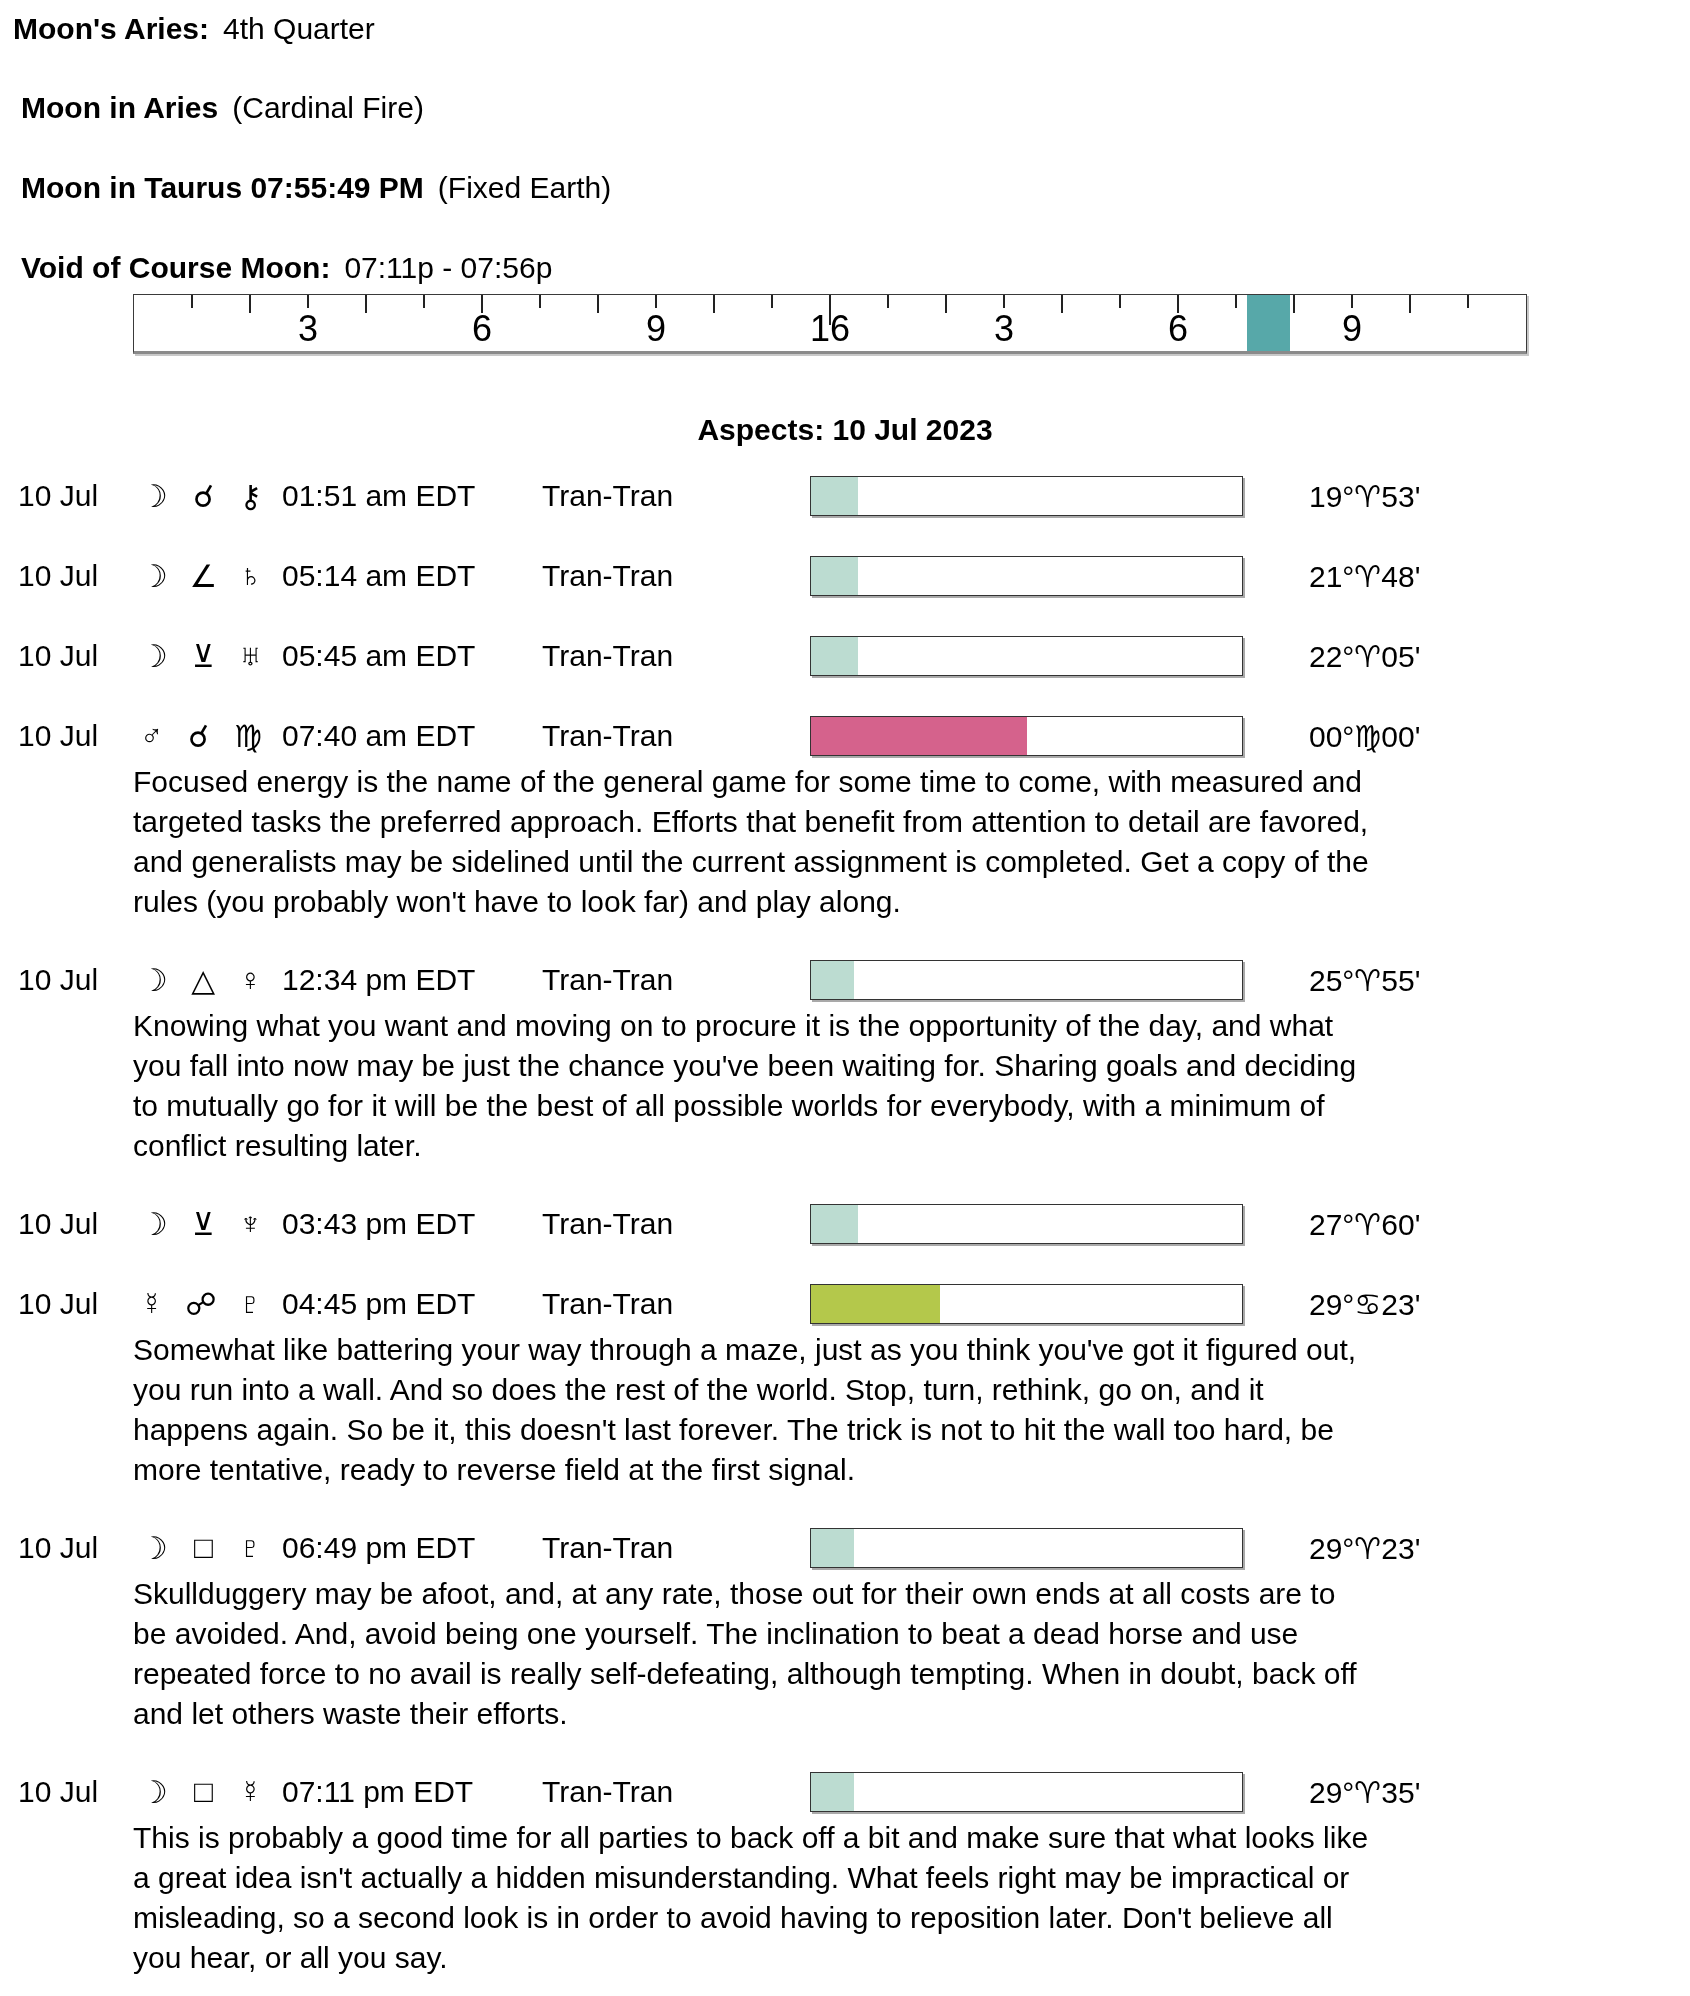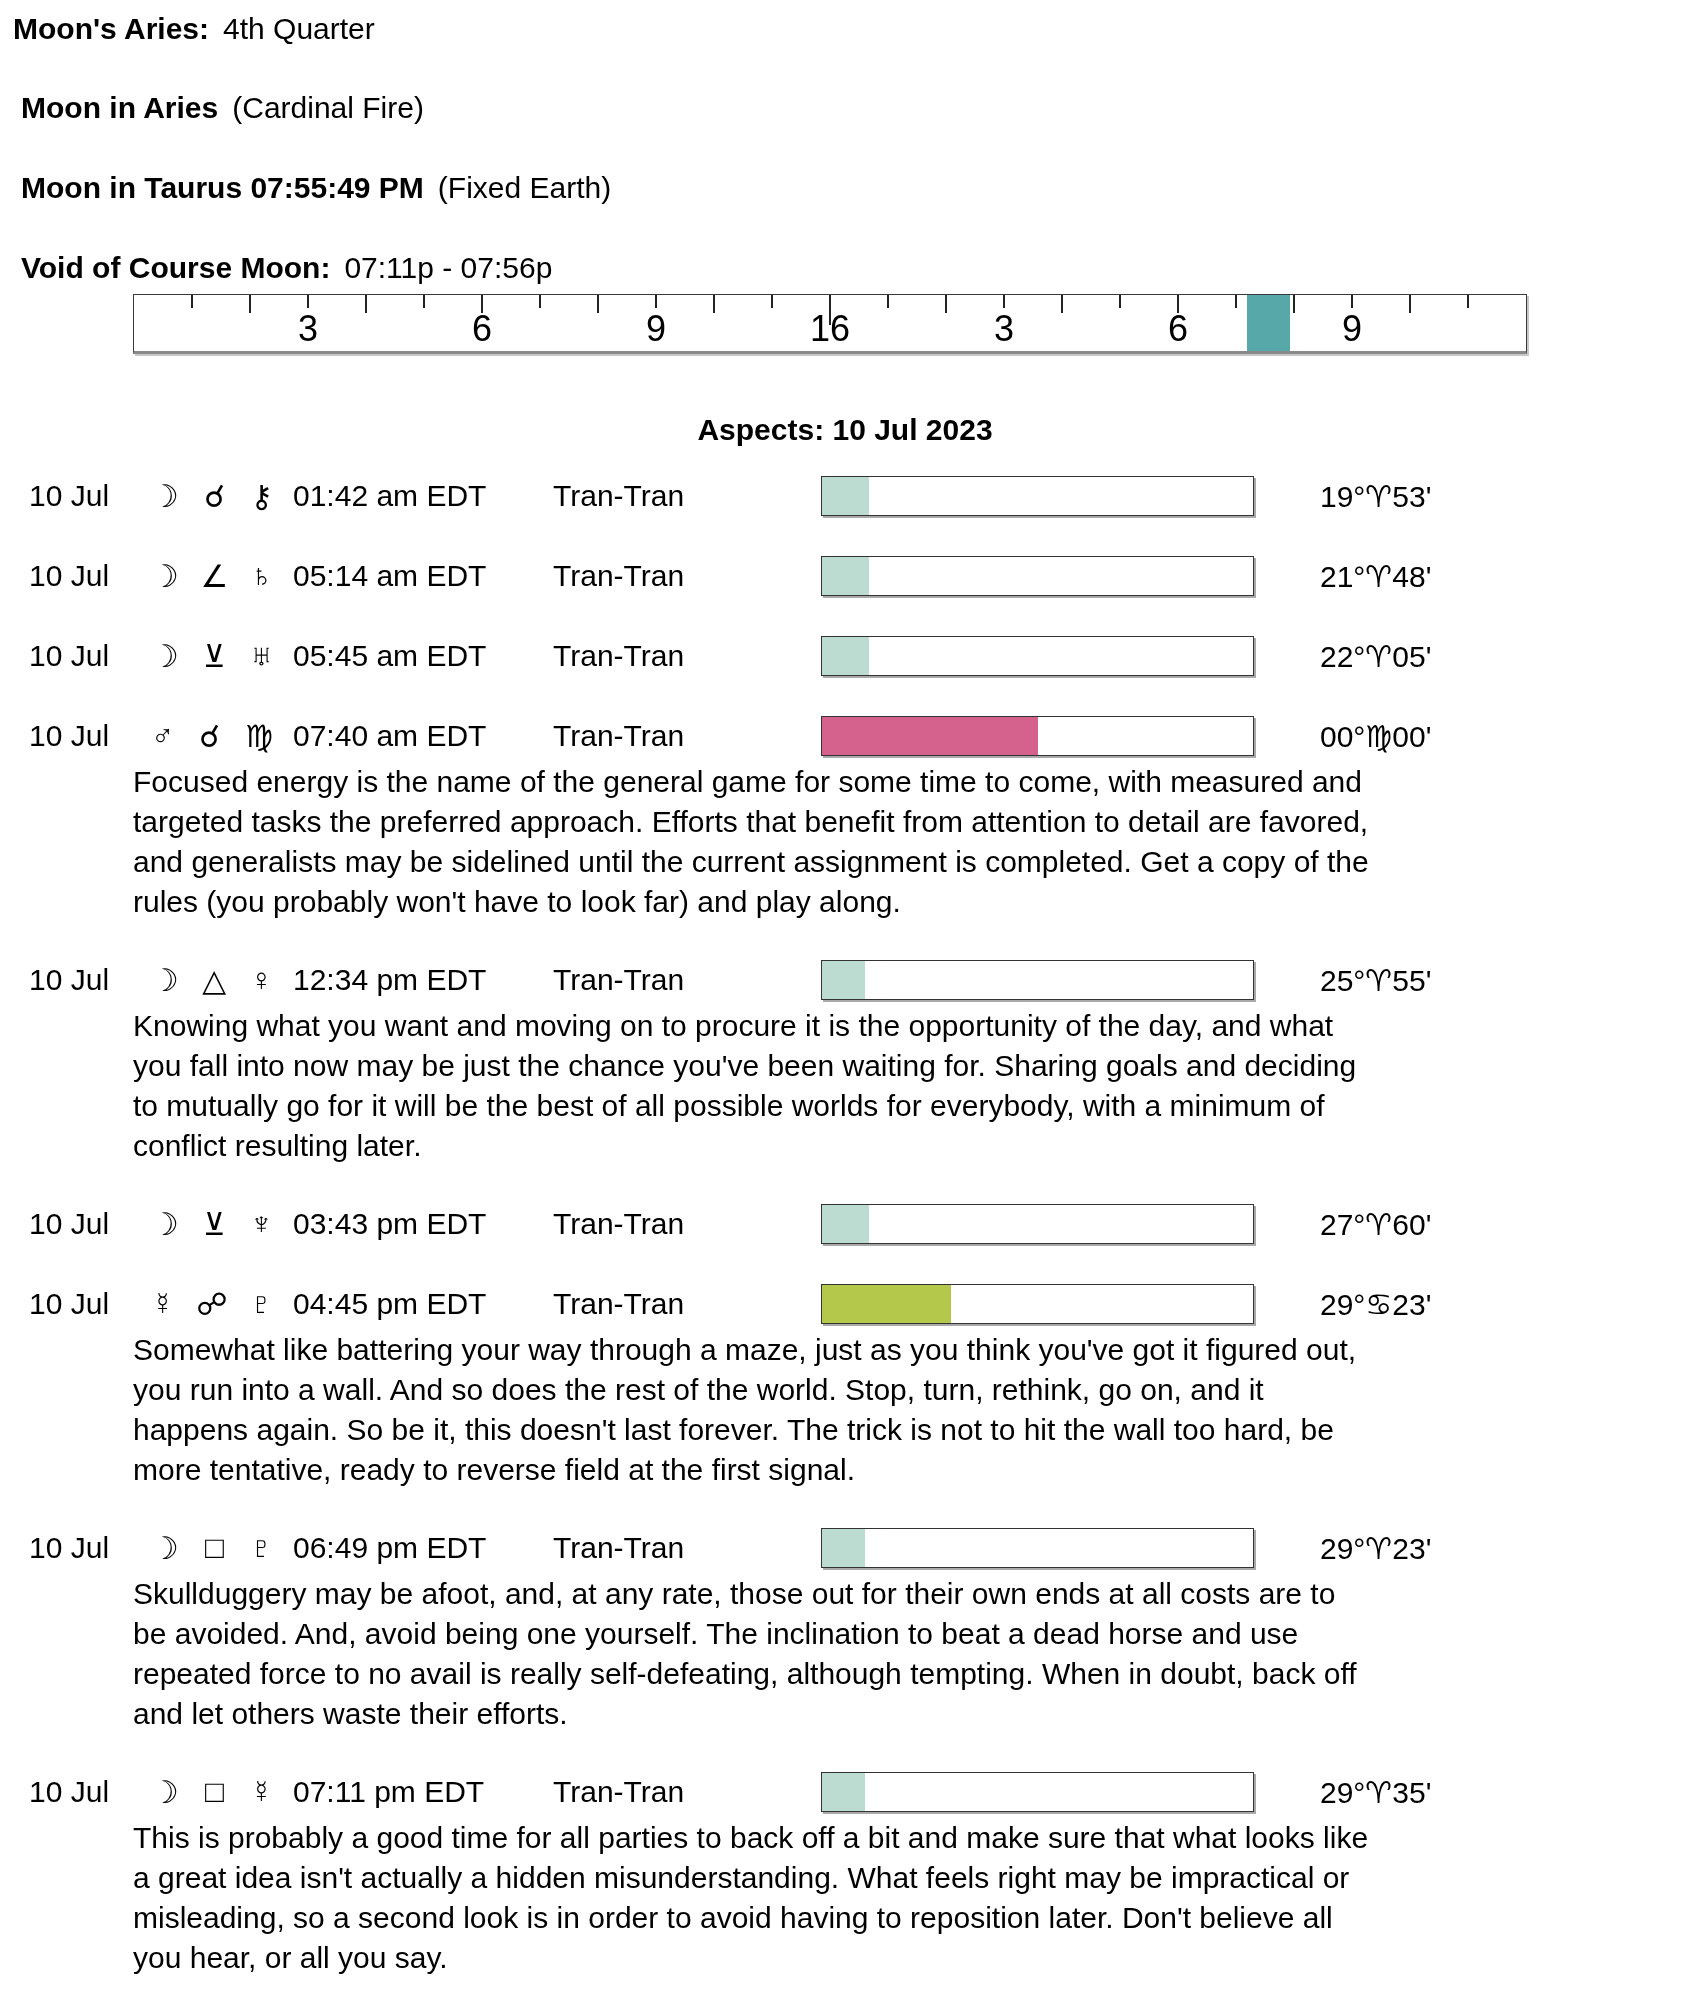--- a/index.html
+++ b/index.html
@@ -26,21 +26,21 @@
   .tick{position:absolute;top:0;width:2px;height:13px;background:#222;transform:translateX(-1px);}
   .tick.mid{height:18px;}
   .tick.major{height:30px;}
   .rlabel{position:absolute;top:14px;transform:translateX(-50%);font-size:36px;line-height:40px;}
   .voc-highlight{position:absolute;top:0;bottom:0;}
 
   
   .aspects-title{margin-top:56px;text-align:center;font-weight:bold;line-height:40px;}
   #aspect-list{margin-top:26px;}
   .arow{display:flex;align-items:center;height:40px;margin-bottom:40px;}
-  .c-date{width:122px;padding-left:29px;}
+  .c-date{width:122px;padding-left:18px;}
   .c-sym{width:122px;display:flex;justify-content:space-between;font-size:31px;}
   .c-time{width:260px;margin-left:20px;}
   .c-tran{width:268px;}
   .c-bar{position:relative;width:431px;height:38px;background:#fff;
     border:1px solid #333;box-shadow:2px 2px 0 #a9a9a9;}
   .c-fill{position:absolute;left:0;top:0;bottom:0;}
   .c-deg{margin-left:66px;white-space:nowrap;}
   .para{margin:-34px 0 38px 133px;width:1500px;line-height:40px;white-space:pre-line;}
 </style>
 </head>
@@ -101,21 +101,21 @@
 <div class="aspects-title">Aspects: 10 Jul 2023</div>
 
 <div id="aspect-list">
   <div class="arow">
     <span class="c-date">10 Jul</span>
     <span class="c-sym">
         <span>☽</span>
         <span>☌</span>
         <span>⚷</span>
       </span>
-    <span class="c-time">01:42 am EDT</span>
+    <span class="c-time">01:51 am EDT</span>
     <span class="c-tran">Tran-Tran</span>
     <span class="c-bar">
         <span class="c-fill" style="width: 11%; background: rgb(188, 220, 209);"></span>
       </span>
     <span class="c-deg">19°♈53'</span>
   </div>
 
   <div class="arow">
     <span class="c-date">10 Jul</span>
     <span class="c-sym">

